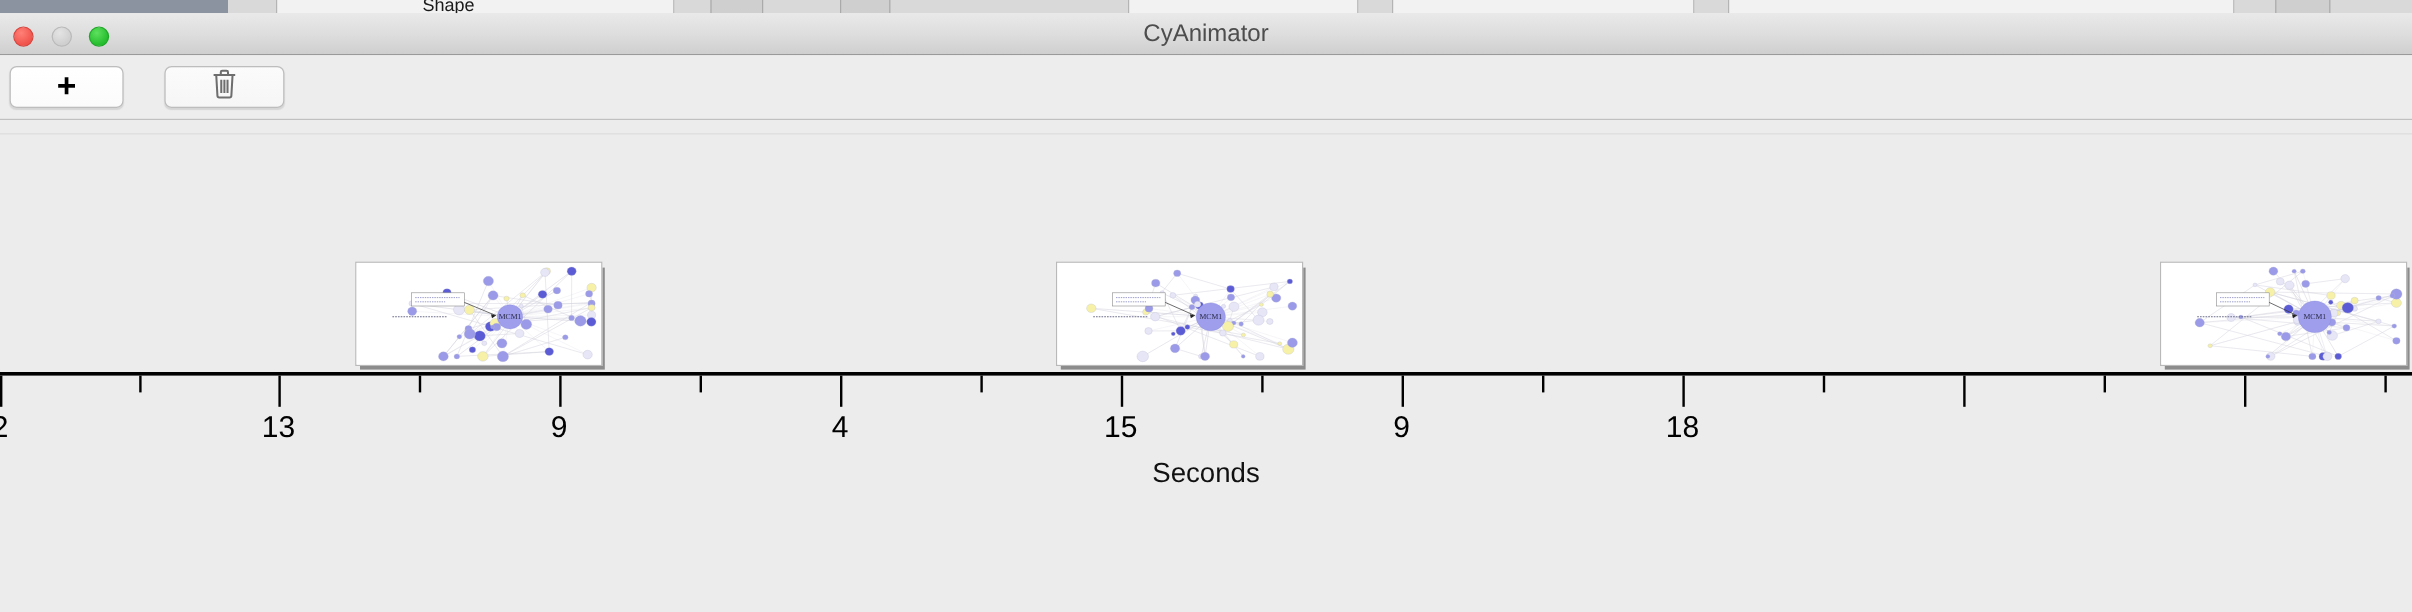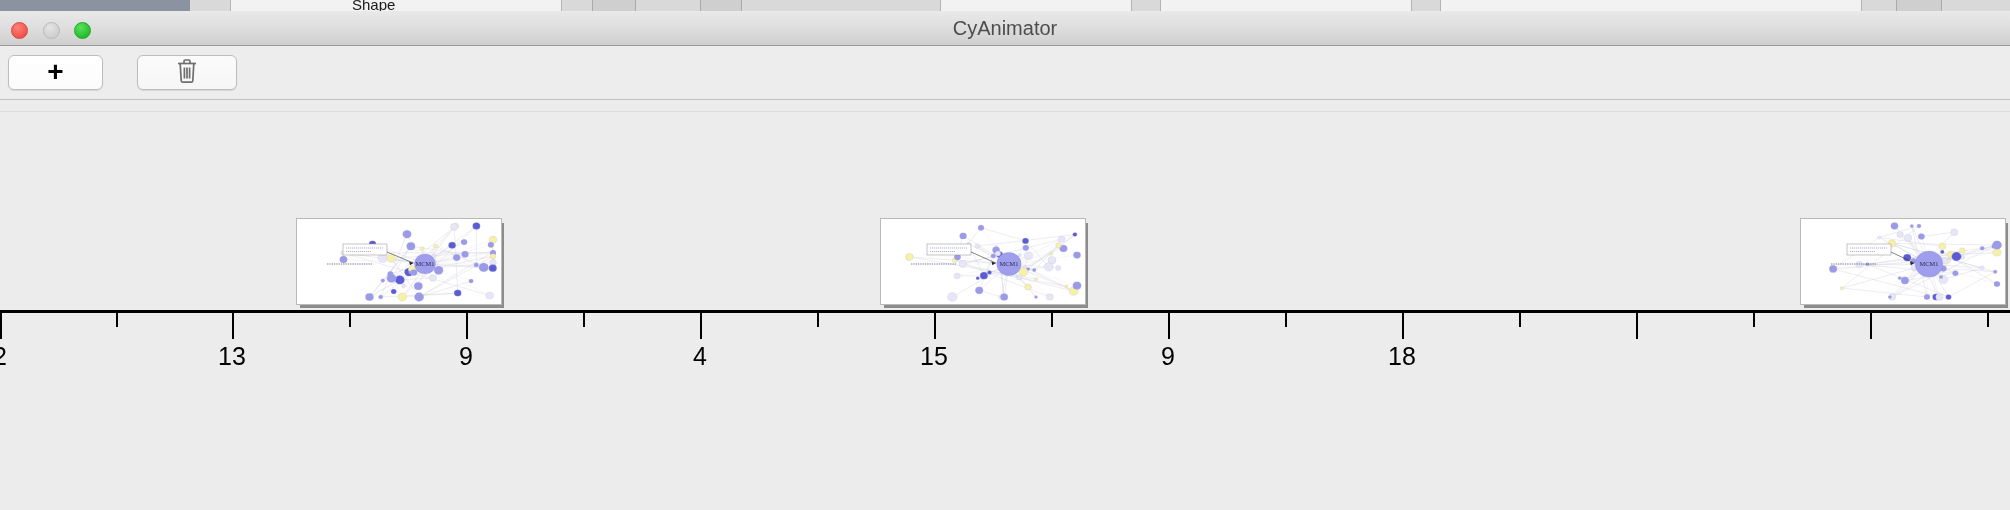--- a/index.html
+++ b/index.html
@@ -618,20 +618,21 @@
         <div class="tick minor" style="left: 1285px;"></div>
         <div class="tick major" style="left: 1402px;"></div>
         <div class="tick-label" style="left: 1362px; width: 80px;">18</div>
         <div class="tick minor" style="left: 1519px;"></div>
         <div class="tick major" style="left: 1636px;"></div>
         <div class="tick minor" style="left: 1753px;"></div>
         <div class="tick major" style="left: 1870px;"></div>
         <div class="tick minor" style="left: 1987px;"></div>
       </div>
 
+    <div class="axis-title">Seconds</div>
   </div>
 
   <div class="hscroll">
     <div class="thumb" id="hthumb" style="left: 760px; width: 418px;"></div>
   </div>
 
   <div class="controls">
 
     <div class="cbtn b-play">
       <span class="g-play"></span>

